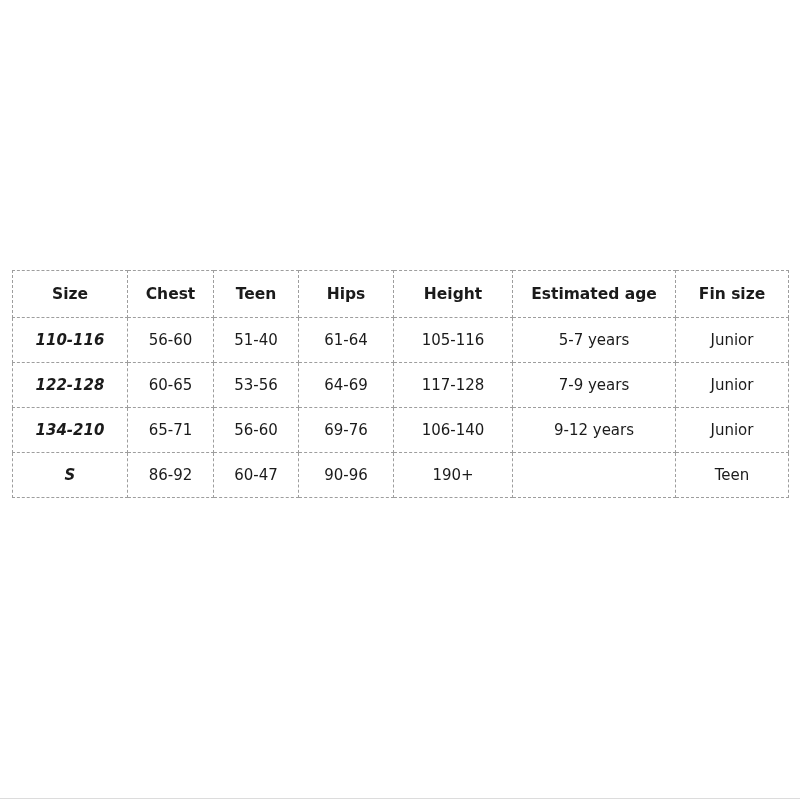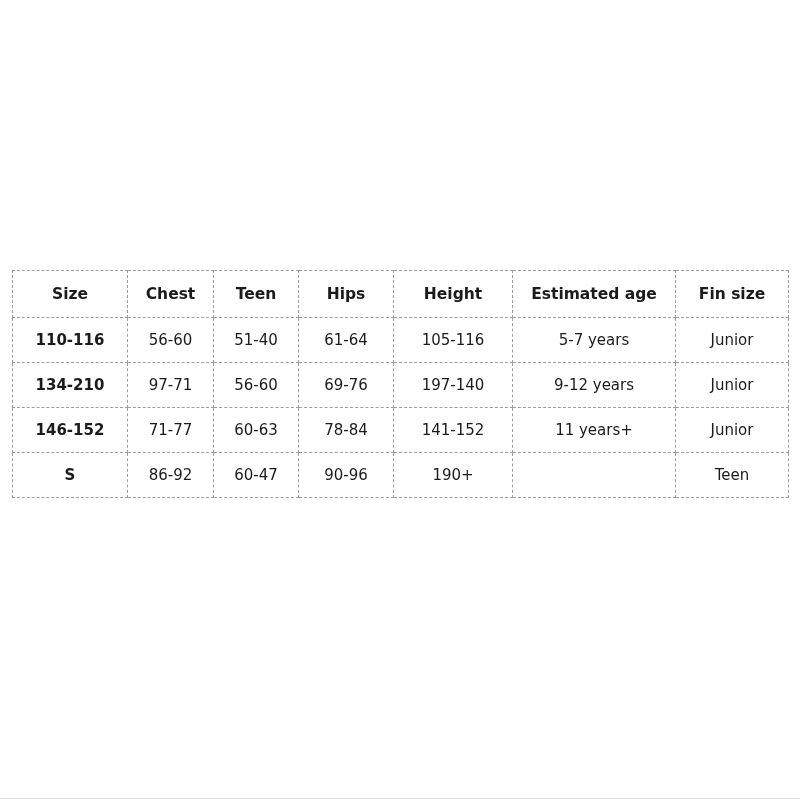--- a/index.html
+++ b/index.html
@@ -41,20 +41,21 @@
     overflow: hidden;
     white-space: nowrap;
   }
   .size-chart th {
     font-weight: bold;
     height: 47px;
     font-size: 15.5px;
   }
   .size-chart td.size-col {
     font-weight: bold;
+    font-style: italic;
   }
   .bottom-line {
     position: absolute;
     left: 0;
     top: 798px;
     width: 800px;
     height: 1px;
     background: #dcdcdc;
   }
 </style>
@@ -88,35 +89,35 @@
       <tr>
         <td class="size-col">110-116</td>
         <td>56-60</td>
         <td>51-40</td>
         <td>61-64</td>
         <td>105-116</td>
         <td>5-7 years</td>
         <td>Junior</td>
       </tr>
       <tr>
-        <td class="size-col">134-210</td>
-        <td>97-71</td>
-        <td>56-60</td>
-        <td>69-76</td>
-        <td>197-140</td>
-        <td>9-12 years</td>
+        <td class="size-col">122-128</td>
+        <td>60-65</td>
+        <td>53-56</td>
+        <td>64-69</td>
+        <td>117-128</td>
+        <td>7-9 years</td>
         <td>Junior</td>
       </tr>
       <tr>
-        <td class="size-col">146-152</td>
-        <td>71-77</td>
-        <td>60-63</td>
-        <td>78-84</td>
-        <td>141-152</td>
-        <td>11 years+</td>
+        <td class="size-col">134-210</td>
+        <td>65-71</td>
+        <td>56-60</td>
+        <td>69-76</td>
+        <td>106-140</td>
+        <td>9-12 years</td>
         <td>Junior</td>
       </tr>
       <tr>
         <td class="size-col">S</td>
         <td>86-92</td>
         <td>60-47</td>
         <td>90-96</td>
         <td>190+</td>
         <td></td>
         <td>Teen</td>

